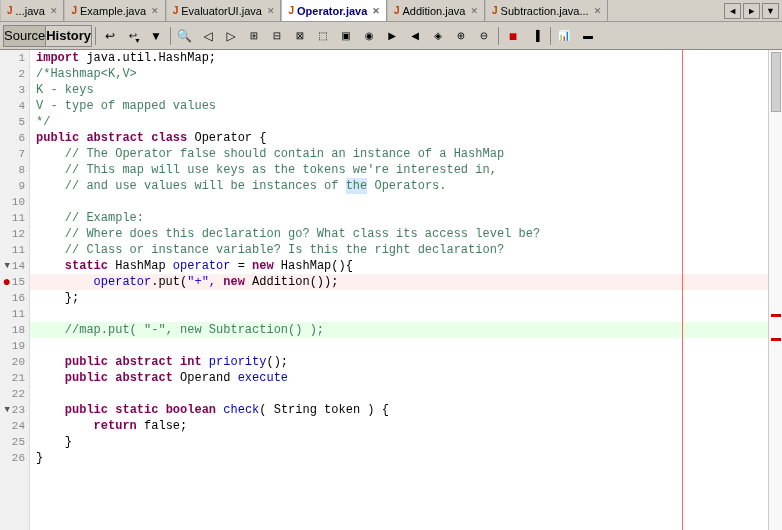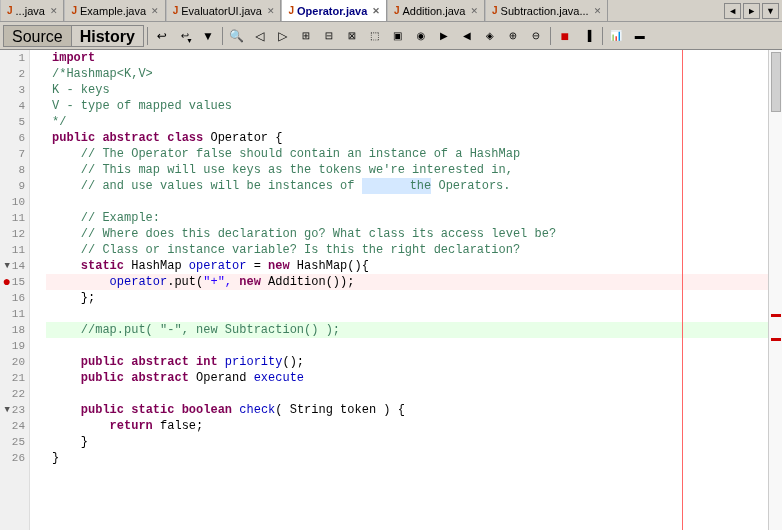--- a/index.html
+++ b/index.html
@@ -81,22 +81,22 @@
       height: 18px;
       background: #888;
       margin: 0 2px;
     }
     .source-history {
       display: flex;
       border: 1px solid #888;
       height: 22px;
     }
     .sh-btn {
-      padding: 2px 8px;
-      font-size: 16px;
+      padding: 2px 0;
+      font-size: 13px;
       font-family: Arial, sans-serif;
       background: #d4d0c8;
       border: none;
       cursor: pointer;
       border-right: 1px solid #888;
     }
     .sh-btn:last-child { border-right: none; font-weight: bold; }
     .sh-btn.active {
       background: #c0bbaf;
     }
@@ -146,21 +146,20 @@
     }
     .code-line {
       height: 16px;
       line-height: 16px;
       padding-left: 6px;
       white-space: pre;
       font-size: 12px;
       font-family: 'Courier New', Courier, monospace;
       display: flex;
       align-items: center;
-      margin-left: 16px;
     }
     
     .kw { color: #7f0055; font-weight: bold; }
     .cm { color: #3f7f5f; }
     .str { color: #2a00ff; }
     .id-op { color: #0000c0; }
     .plain { color: #000000; }
 
     
     .red-line {
@@ -343,29 +342,29 @@
             <span>25</span>
           </div>
         <div class="line-number-row">
             <span>26</span>
           </div>
       </div>
     </div>
 
     <div class="code-area">
       <div class="code-lines">
-        <div class="code-line"><span class="kw">import</span></div>
+        <div class="code-line"><span class="kw">import</span><span class="plain"> java.util.HashMap;</span></div>
         <div class="code-line"><span class="cm">/*Hashmap&lt;K,V&gt;</span></div>
         <div class="code-line"><span class="cm">K - keys</span></div>
         <div class="code-line"><span class="cm">V - type of mapped values</span></div>
         <div class="code-line"><span class="cm">*/</span></div>
         <div class="code-line"><span class="kw">public</span><span class="plain"> </span><span class="kw">abstract</span><span class="plain"> </span><span class="kw">class</span><span class="plain"> Operator {</span></div>
         <div class="code-line"><span class="cm">    // The Operator false should contain an instance of a HashMap</span></div>
         <div class="code-line"><span class="cm">    // This map will use keys as the tokens we're interested in,</span></div>
-        <div class="code-line"><span class="cm">    // and use values will be instances of </span><span class="cm" style="background:#d4e8ff;padding-left:48px;">the</span><span class="cm"> Operators.</span></div>
+        <div class="code-line"><span class="cm">    // and use values will be instances of </span><span class="cm" style="background:#d4e8ff;">the</span><span class="cm"> Operators.</span></div>
         <div class="code-line"></div>
         <div class="code-line"><span class="cm">    // Example:</span></div>
         <div class="code-line"><span class="cm">    // Where does this declaration go? What class its access level be?</span></div>
         <div class="code-line"><span class="cm">    // Class or instance variable? Is this the right declaration?</span></div>
         <div class="code-line"><span class="plain">    </span><span class="kw">static</span><span class="plain"> HashMap </span><span class="id-op">operator</span><span class="plain"> = </span><span class="kw">new</span><span class="plain"> HashMap(){</span></div>
         <div class="code-line" style="background:#fff0f0;"><span class="plain">        </span><span class="id-op">operator</span><span class="plain">.put(</span><span class="str" style="color:#2a00ff;">"+", </span><span class="kw">new</span><span class="plain"> Addition());</span></div>
         <div class="code-line"><span class="plain">    };</span></div>
         <div class="code-line"></div>
         <div class="code-line" style="background:#e8ffe8;"><span class="plain">    </span><span class="cm">//map.put( "-", new Subtraction() );</span></div>
         <div class="code-line"></div>

